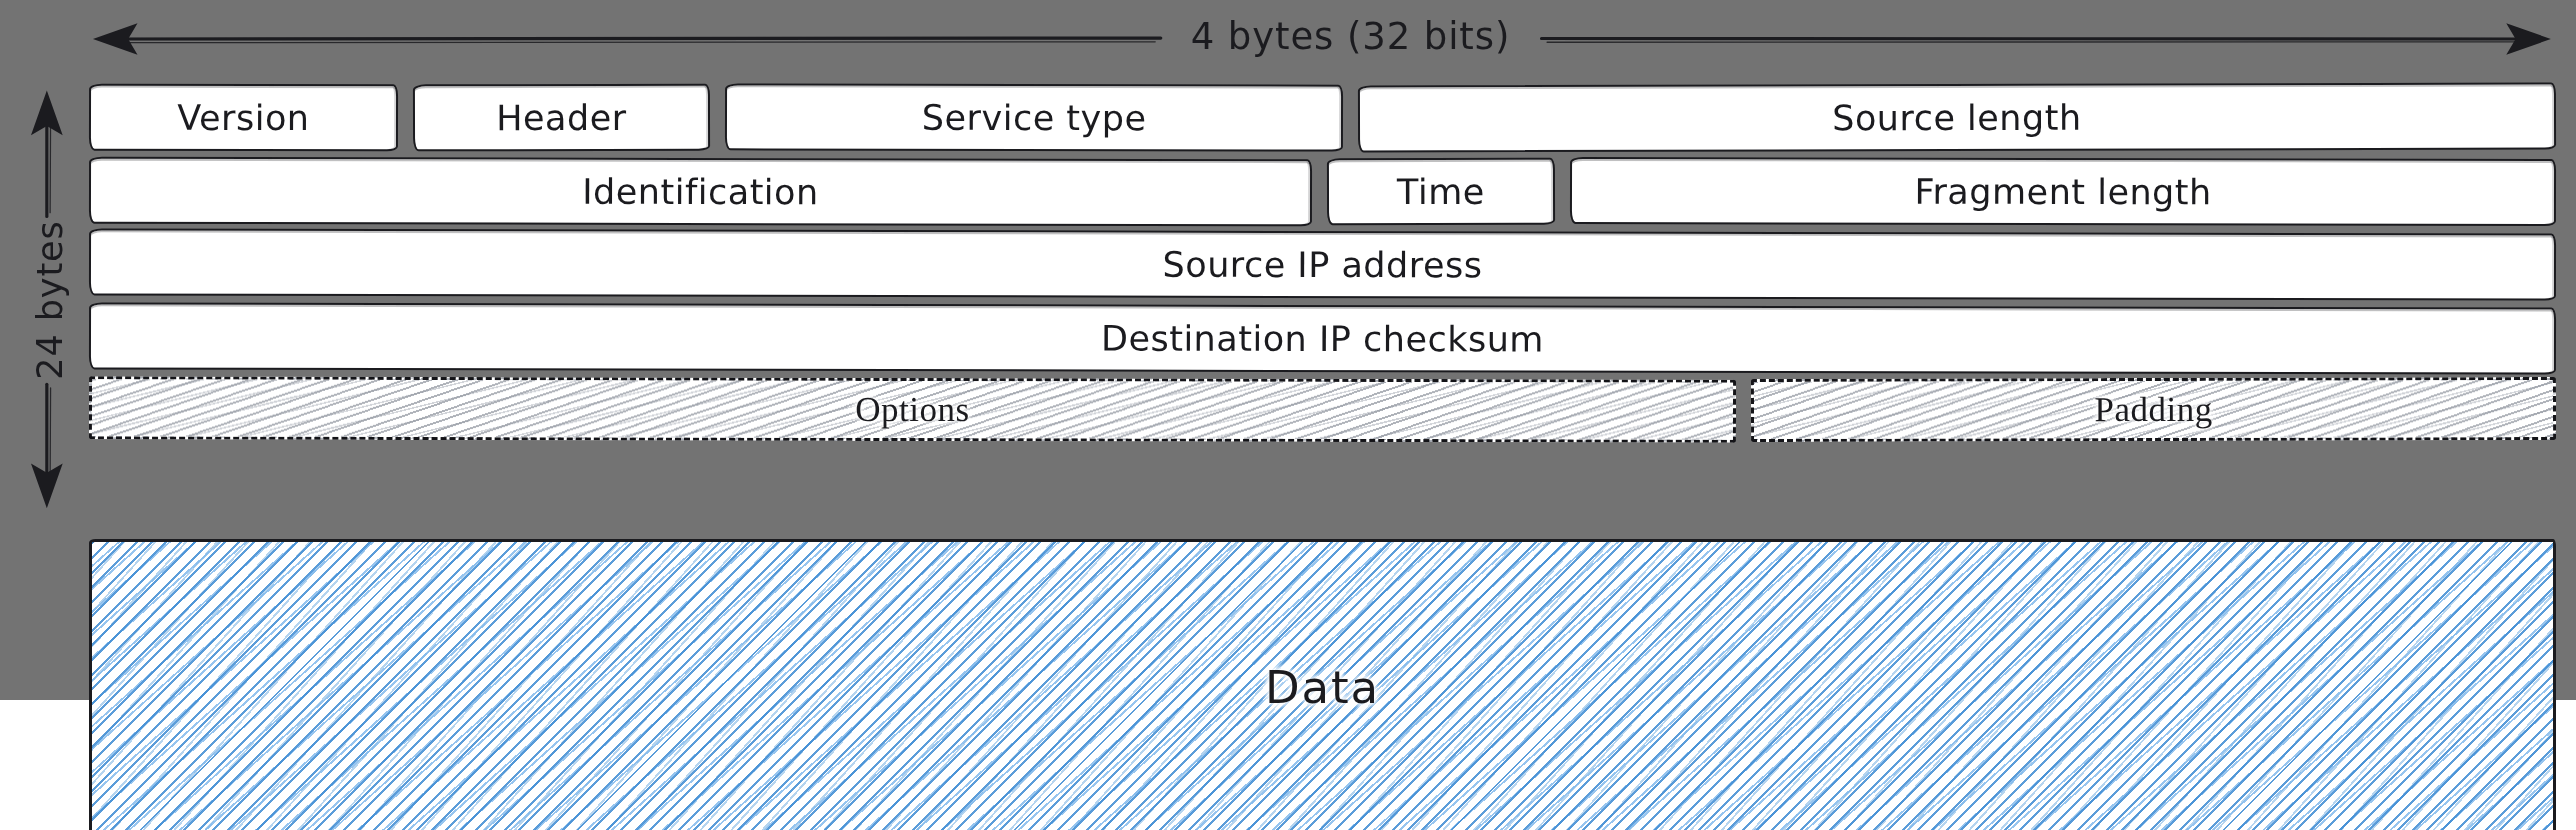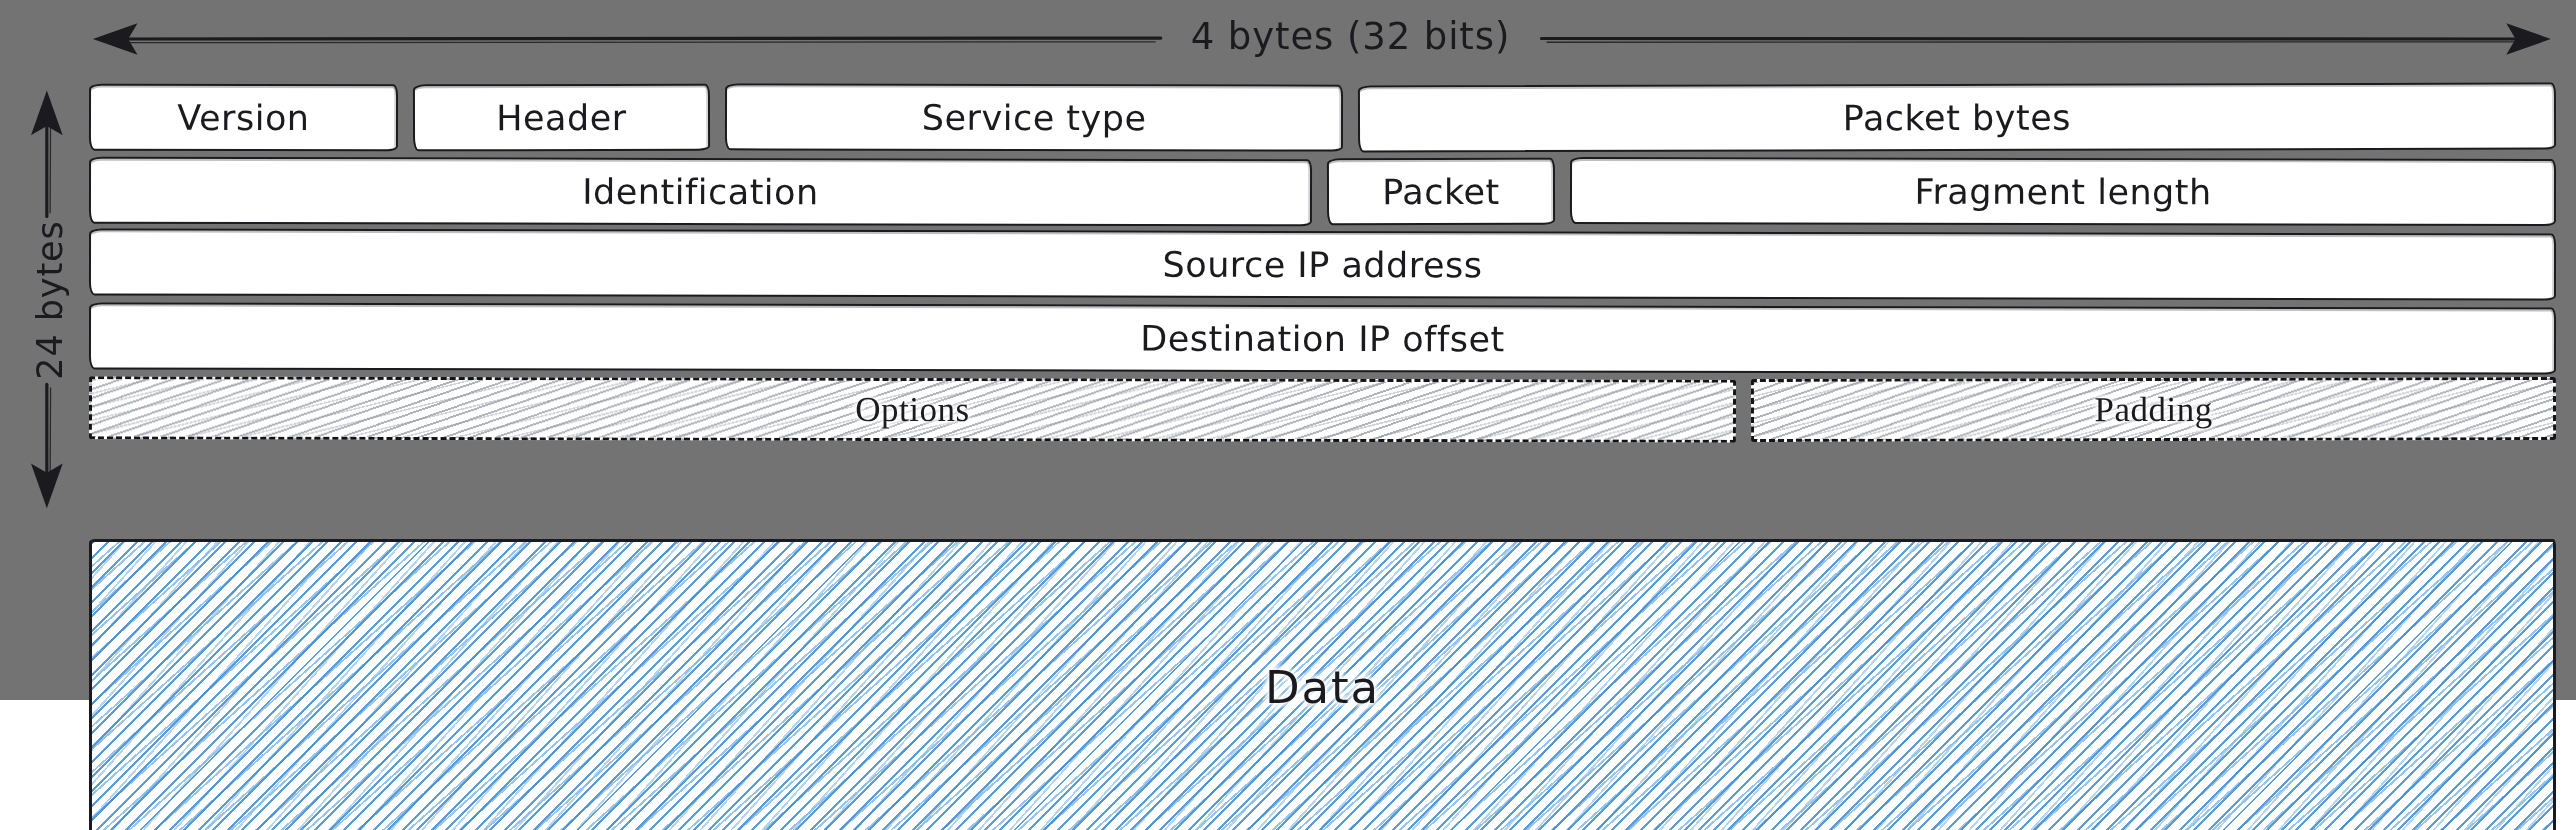--- a/index.html
+++ b/index.html
@@ -98,46 +98,46 @@
       <div class="cell" style="flex:330">
         <span class="lbl">Version</span>
       </div>
       <div class="cell" style="flex:317">
         <span class="lbl">Header</span>
       </div>
       <div class="cell" style="flex:665">
         <span class="lbl">Service type</span>
       </div>
       <div class="cell" style="flex:1292">
-        <span class="lbl">Packet bytes</span>
+        <span class="lbl">Source length</span>
       </div>
     </div>
 
     <div class="row">
       <div class="cell" style="flex:1318">
         <span class="lbl">Identification</span>
       </div>
       <div class="cell" style="flex:242">
-        <span class="lbl">Packet</span>
+        <span class="lbl">Time</span>
       </div>
       <div class="cell" style="flex:1062">
         <span class="lbl">Fragment length</span>
       </div>
     </div>
 
 
     <div class="row">
       <div class="cell" style="flex:1">
         <span class="lbl">Source IP address</span>
       </div>
     </div>
 
     <div class="row">
       <div class="cell" style="flex:1">
-        <span class="lbl">Destination IP offset</span>
+        <span class="lbl">Destination IP checksum</span>
       </div>
     </div>
 
     <div class="row row-options">
       <div class="cell" style="flex:1770">
         <span class="lbl">Options</span>
       </div>
       <div class="cell" style="flex:862">
         <span class="lbl">Padding</span>
       </div>

